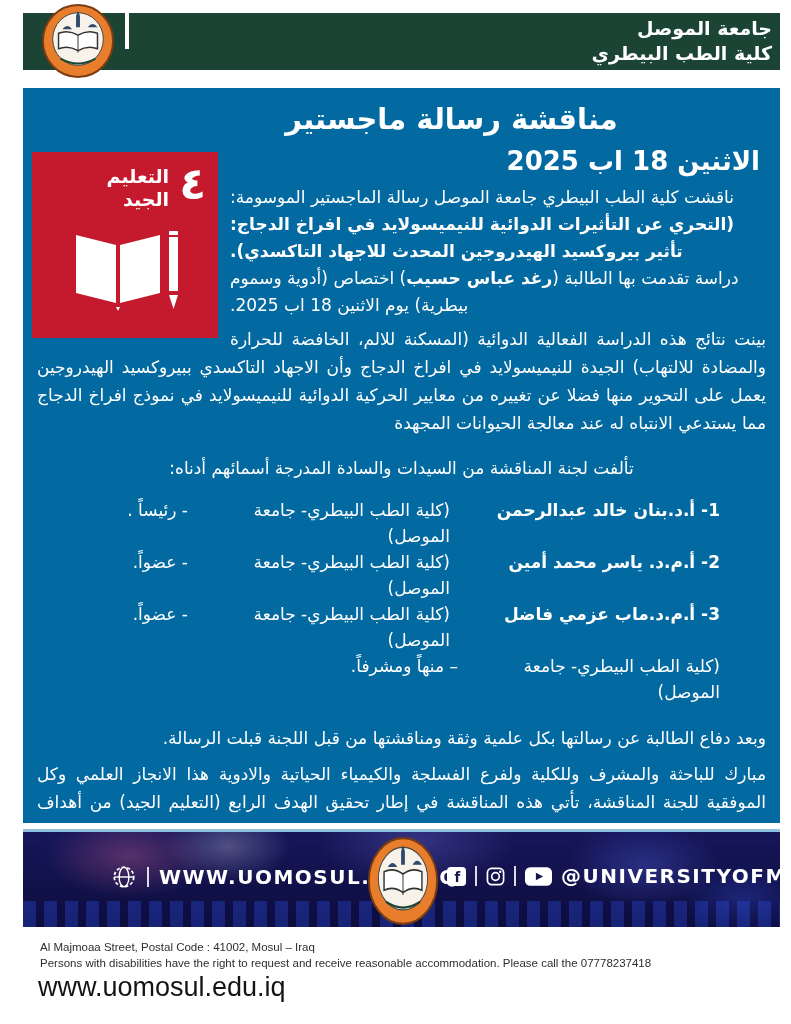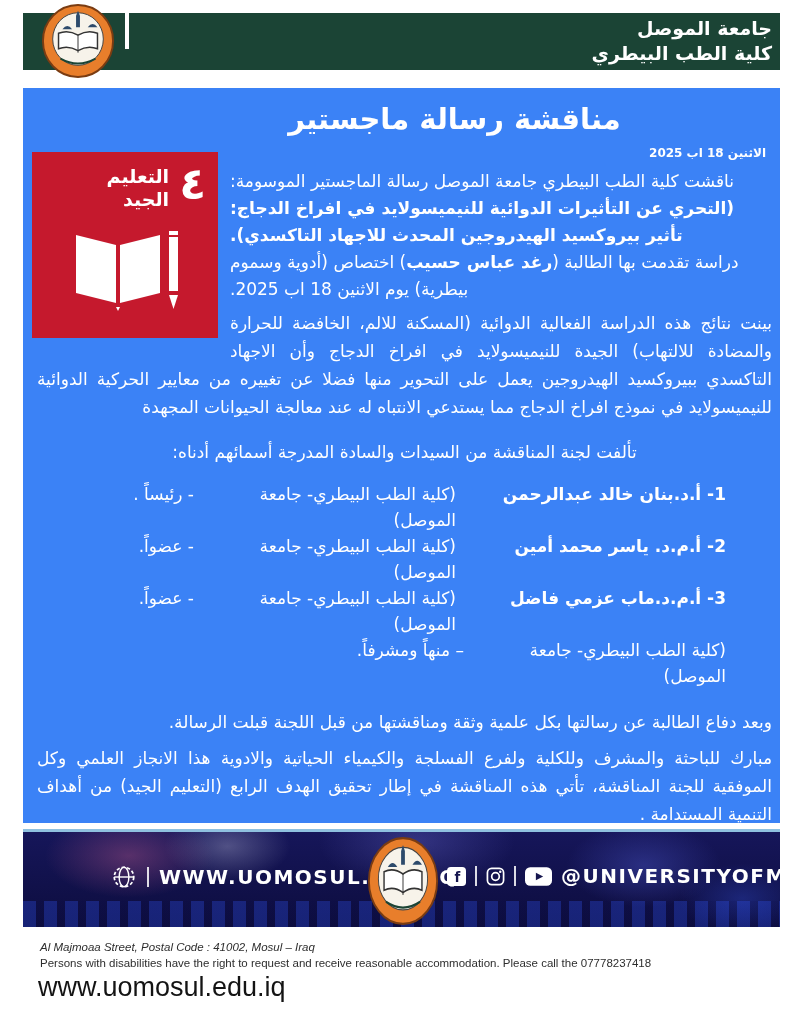--- a/index.html
+++ b/index.html
@@ -7,32 +7,32 @@
         font-family:"DejaVu Sans",sans-serif;overflow:hidden;}
 
   
   .header-bar{position:absolute;left:23px;top:13px;width:757px;height:57px;background:#1b4435;}
   .header-logo{position:absolute;left:40px;top:4px;width:76px;height:74px;z-index:3;}
   .header-sep{position:absolute;left:125px;top:9px;width:4px;height:40px;background:#ffffff;}
   .header-text{position:absolute;right:8px;top:3px;text-align:right;color:#fff;direction:rtl;
                font-weight:bold;font-size:19px;line-height:25px;}
 
   
-  .main-panel{position:absolute;left:23px;top:88px;width:757px;height:735px;background:#3b82f6;
-              color:#fff;direction:rtl;box-sizing:border-box;padding:8px 8px 0 14px;
+  .main-panel{position:absolute;left:23px;top:88px;width:757px;height:735px;background:#0369a1;
+              color:#fff;direction:rtl;box-sizing:border-box;padding:8px 14px 0 14px;
               font-size:17px;}
   .doc-title{text-align:center;font-size:29px;font-weight:bold;margin:6px 0 10px;
              transform:translateX(50px);}
   .sdg-float{float:left;width:186px;height:186px;background:#C5192D;margin:6px 12px 10px -5px;
              box-sizing:border-box;padding:10px 12px;color:#fff;}
   .sdg-top{display:flex;flex-direction:row;align-items:flex-start;gap:10px;}
   .sdg-num{font-size:44px;font-weight:bold;line-height:44px;}
   .sdg-label{font-size:19px;font-weight:bold;line-height:23px;padding-top:3px;}
   .sdg-book{display:block;margin:10px auto 0 auto;}
-  .date-line{text-align:right;font-weight:bold;font-size:12px;margin:4px 6px 8px 0;}
+  .date-line{text-align:right;font-weight:bold;font-size:26px;margin:4px 6px 8px 0;}
   .p-intro{margin:0;line-height:27px;text-align:left;}
   .thesis-title{font-weight:bold;}
   .student-name{font-weight:bold;}
   .p-results{margin:6px 0 0 0;line-height:28px;text-align:justify;}
   .committee-intro{text-align:center;margin:18px 0 0 0;line-height:26px;}
   .committee{margin:16px 46px 0 0;}
   .crow{display:flex;line-height:26px;font-size:17px;}
   .crow .cname{width:270px;flex-shrink:0;font-weight:bold;}
   .crow .caff{width:262px;flex-shrink:0;}
   .closing1{margin:20px 0 0 0;line-height:27px;text-align:right;}
@@ -52,21 +52,21 @@
             background:repeating-linear-gradient(90deg, rgba(45,80,235,.65) 0 13px, rgba(8,10,70,.25) 13px 21px);}
   .f-left{position:absolute;left:88px;top:32px;display:flex;align-items:center;gap:10px;z-index:2;}
   .f-right{position:absolute;left:424px;top:32px;display:flex;align-items:center;gap:9px;z-index:2;}
   .f-text{color:#fff;font-weight:bold;font-size:20px;letter-spacing:1.5px;white-space:nowrap;}
   .f-sep{width:2px;height:20px;background:rgba(255,255,255,.85);}
   .f-logo{position:absolute;left:344px;top:5px;width:72px;height:88px;z-index:2;}
 
   
   .addr{position:absolute;left:40px;color:#2e2e2e;font-family:"Liberation Sans",sans-serif;
         font-size:11.5px;line-height:15px;}
-  .addr1{top:940px;font-style:italic;}
+  .addr1{top:940px;}
   .addr2{top:956px;}
   .biglink{position:absolute;left:38px;top:972px;color:#141414;font-size:27px;
            font-family:"Liberation Sans",sans-serif;}
 </style>
 </head>
 <body>
 
 <div class="page">
 
   <div class="header-bar"></div>

